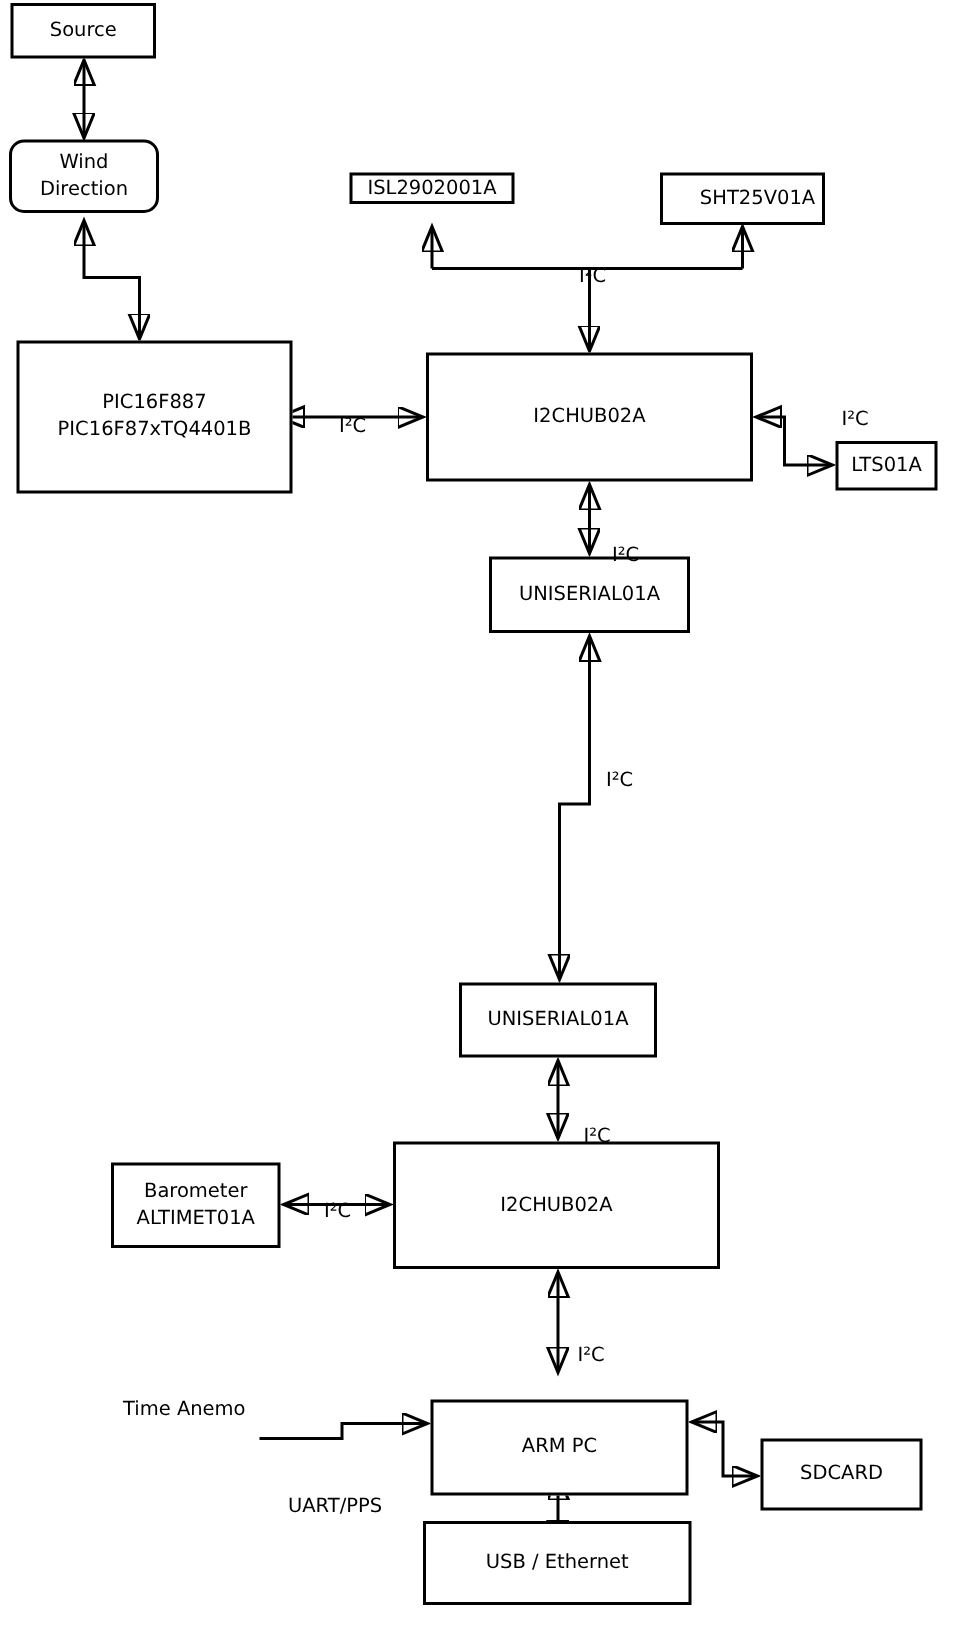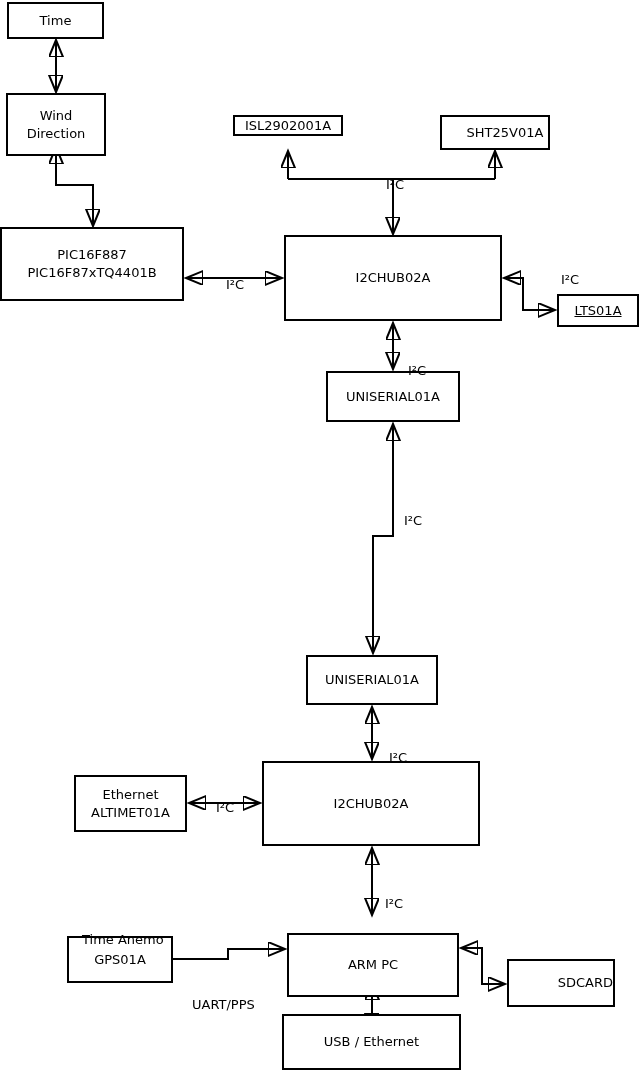--- a/index.html
+++ b/index.html
@@ -60,75 +60,72 @@
     <path d="M 393 425 V 536 H 373 V 652" marker-start="url(#ah)" marker-end="url(#ah)"></path>
     <path d="M 372 708 V 758" marker-start="url(#ah)" marker-end="url(#ah)"></path>
     <path d="M 190 803 H 259" marker-start="url(#ah)" marker-end="url(#ah)"></path>
     <path d="M 372 849 V 914" marker-start="url(#ah)" marker-end="url(#ah)"></path>
     <path d="M 173 959 H 228 V 949 H 284" marker-end="url(#ah)"></path>
     <path d="M 462 948 H 482 V 984 H 504" marker-start="url(#ah)" marker-end="url(#ah)"></path>
     <path d="M 372 984 V 1029" marker-start="url(#ah)" marker-end="url(#ah)"></path>
   </svg>
 
   <div class="box" style="left:7px; top:2px; width:97px; height:37px;">
-    <span>Time</span>
+    <span>Source</span>
   </div>
 
-  <div class="box" style="left:6px; top:93px; width:100px; height:63px;">
+  <div class="box" style="left:6px; top:93px; width:100px; height:49px;border-radius:10px;">
     <span>Wind
 Direction</span>
   </div>
 
-  <div class="box" style="left:0; top:227px; width:184px; height:74px;">
+  <div class="box" style="left:11px; top:227px; width:184px; height:102px;">
     <span>PIC16F887
 PIC16F87xTQ4401B</span>
   </div>
 
   <div class="box" style="left:233px; top:115px; width:110px; height:21px;">
     <span>ISL2902001A</span>
   </div>
 
   <div class="box" style="left:440px; top:115px; width:110px; height:35px;padding-left:20px;">
     <span>SHT25V01A</span>
   </div>
 
   <div class="box" style="left:284px; top:235px; width:218px; height:86px;">
     <span>I2CHUB02A</span>
   </div>
 
-  <div class="box" style="left:557px; top:294px; width:82px; height:33px;text-decoration:underline;">
+  <div class="box" style="left:557px; top:294px; width:68px; height:33px;">
     <span>LTS01A</span>
   </div>
 
   <div class="box" style="left:326px; top:371px; width:134px; height:51px;">
     <span>UNISERIAL01A</span>
   </div>
 
   <div class="box" style="left:306px; top:655px; width:132px; height:50px;">
     <span>UNISERIAL01A</span>
   </div>
 
   <div class="box" style="left:262px; top:761px; width:218px; height:85px;">
     <span>I2CHUB02A</span>
   </div>
 
   <div class="box" style="left:74px; top:775px; width:113px; height:57px;">
-    <span>Ethernet
+    <span>Barometer
 ALTIMET01A</span>
   </div>
 
-  <div class="box" style="left:67px; top:936px; width:106px; height:47px;">
-    <span>GPS01A</span>
-  </div>
 
   <div class="box" style="left:287px; top:917px; width:172px; height:64px;margin-top:16px;">
     <span>ARM PC</span>
   </div>
 
-  <div class="box" style="left:507px; top:959px; width:108px; height:48px;justify-content:flex-end;">
+  <div class="box" style="left:507px; top:959px; width:108px; height:48px;">
     <span>SDCARD</span>
   </div>
 
   <div class="box" style="left:282px; top:1014px; width:179px; height:56px;">
     <span>USB / Ethernet</span>
   </div>
 
   <span class="lbl" style="left:226px; top:250px;">I²C</span>
   <span class="lbl" style="left:386px; top:150px;">I²C</span>
   <span class="lbl" style="left:561px; top:245px;">I²C</span>

